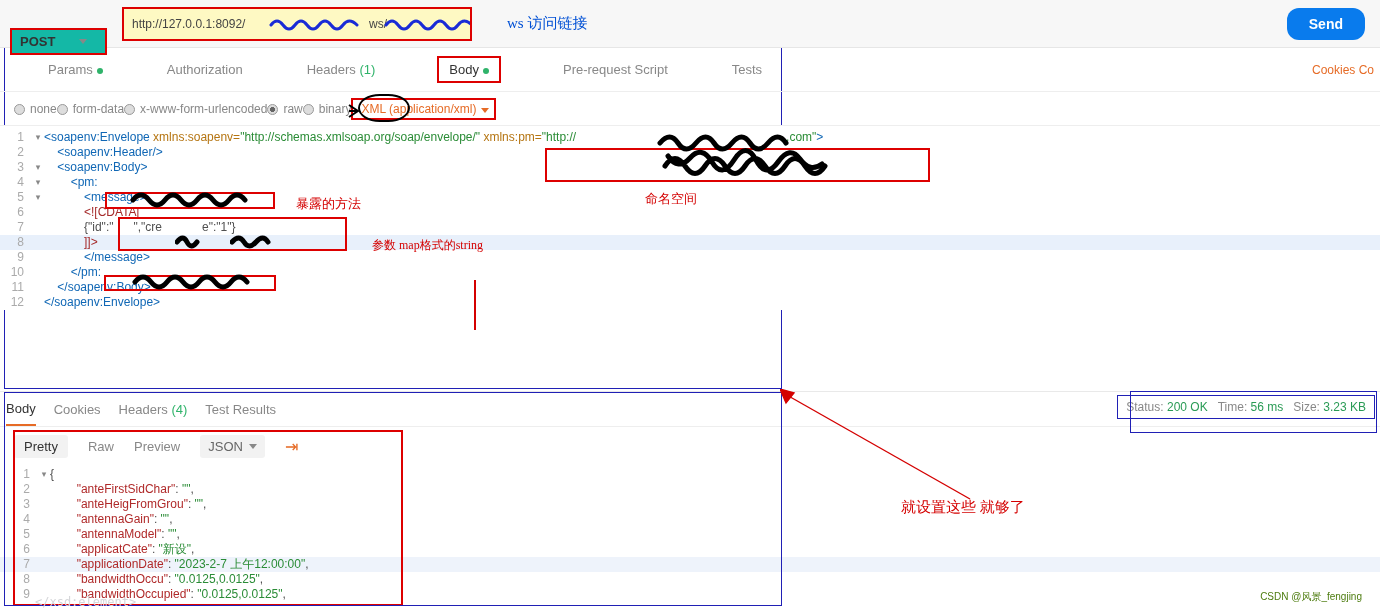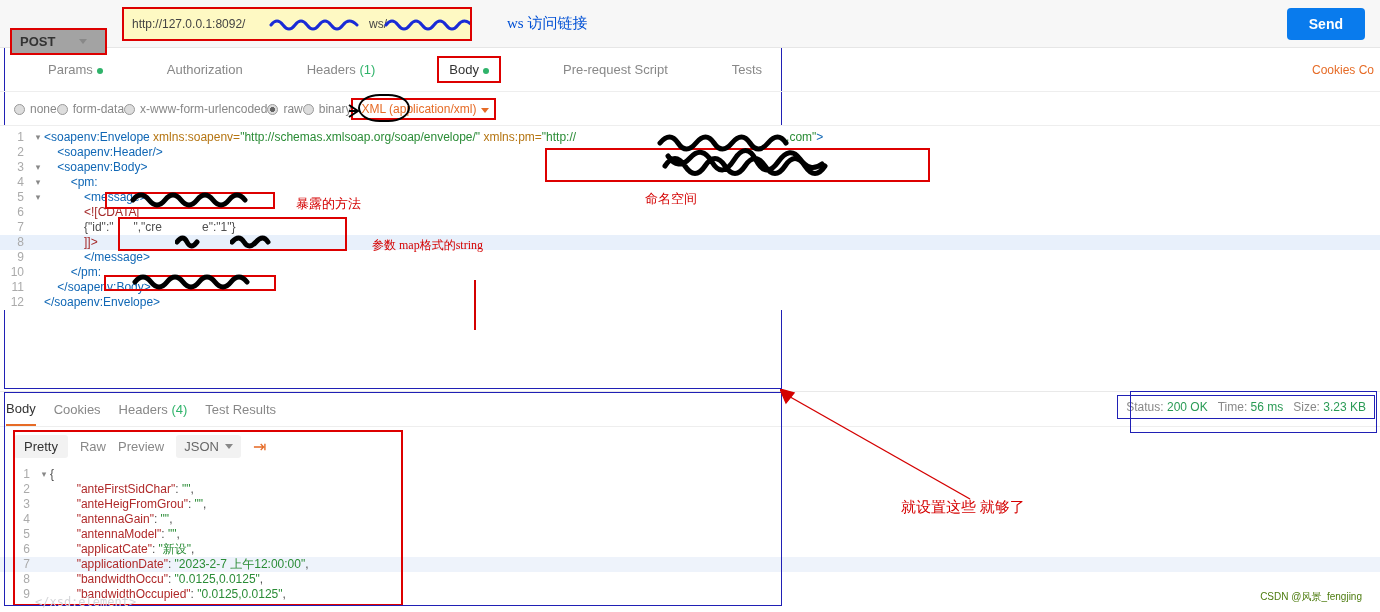--- a/index.html
+++ b/index.html
@@ -1,26 +1,26 @@
 <!DOCTYPE html>
 <html><head>
 <meta charset="utf-8">
 <style>
   *{box-sizing:border-box;margin:0;padding:0;font-family:-apple-system,BlinkMacSystemFont,"Segoe UI",Helvetica,Arial,sans-serif;}
   body{width:1380px;height:612px;background:#fff;font-size:12px;color:#505050;overflow:hidden;position:relative;}
   .topbar{display:flex;align-items:center;height:48px;background:#f7f7f7;border-bottom:1px solid #e6e6e6;padding:0 10px;gap:15px;position:relative;}
-  .method{display:flex;align-items:center;gap:24px;border:2px solid #d00;padding:4px 8px 4px 8px;width:97px;background:#a3a3a3;margin-top:36px;}
+  .method{display:flex;align-items:center;gap:24px;border:2px solid #d00;padding:4px 8px 4px 8px;width:97px;background:#14b8a6;margin-top:36px;}
   .method span{font-weight:600;font-size:13px;color:#333;}
   .caret{width:0;height:0;border-left:4px solid transparent;border-right:4px solid transparent;border-top:5px solid #888;}
   .urlbox{flex:none;width:350px;height:34px;border:2px solid #d00;background:#fef9c3;display:flex;align-items:center;padding:0 8px;font-family:Consolas,monospace;font-size:12px;color:#444;position:relative;overflow:hidden;}
   .urlbox .scrib{position:absolute;top:6px;left:145px;width:100px;height:18px;}
   .urlbox .scrib2{position:absolute;top:6px;left:260px;width:100px;height:18px;}
   .scribble{stroke:#1a2bd6;stroke-width:3;fill:none;stroke-linecap:round;}
   .wslabel{color:#0050d5;font-family:"Microsoft YaHei",SimSun,serif;font-size:15px;margin-left:20px;}
-  .sendbtn{position:absolute;right:15px;top:8px;background:#097bed;color:#fff;font-size:14px;font-weight:600;padding:8px 22px;border-radius:4px;cursor:pointer;}
+  .sendbtn{position:absolute;right:15px;top:8px;background:#097bed;color:#fff;font-size:14px;font-weight:600;padding:8px 22px;border-radius:12px;cursor:pointer;}
   .tabsrow{display:flex;align-items:center;height:44px;padding:0 14px;gap:28px;border-bottom:1px solid #eee;color:#888;font-size:13px;position:relative;}
   .tabsrow .tab{cursor:pointer;position:relative;padding:4px 2px;margin-left:32px;}
   .dot{display:inline-block;width:6px;height:6px;border-radius:50%;background:#2fb36a;margin-left:4px;vertical-align:middle;}
   .tabsrow .active{color:#333;}
   .tabsrow .boxed{border:2px solid #d00;padding:4px 10px;}
   .cnt1{color:#2fb36a;}
   .cookies{position:absolute;right:6px;color:#e66b26;font-size:12px;}
   .bodytype{display:flex;align-items:center;height:34px;padding:0 14px;color:#888;font-size:12px;border-bottom:1px solid #eee;position:relative;}
   .radio{width:11px;height:11px;border-radius:50%;border:1px solid #999;background:#ddd;display:inline-block;vertical-align:middle;margin-right:5px;}
   .radio.sel{background:radial-gradient(circle,#666 0 40%,#ddd 42% 100%);}
@@ -40,21 +40,21 @@
   .redbox{border:2px solid #d00;position:absolute;background:transparent;}
   .blackscrib{stroke:#000;stroke-width:5;fill:none;stroke-linecap:round;}
   .redtxt{color:#d40000;font-family:"Microsoft YaHei",SimSun;position:absolute;font-size:13px;}
   .midbar{position:absolute;left:474px;top:280px;width:2px;height:50px;background:#d40000;}
   .resp{position:absolute;top:391px;left:0;right:0;}
   .resptabs{display:flex;align-items:center;height:36px;padding:0 6px;gap:18px;font-size:13px;color:#888;border-top:1px solid #e9e9e9;border-bottom:1px solid #eee;}
   .resptabs .active{color:#333;border-bottom:2px solid #e66b26;padding-bottom:8px;margin-bottom:-9px;}
   .cnt4{color:#2fb36a;}
   .statusbox{position:absolute;right:5px;top:395px;border:1px solid #2020b5;padding:4px 8px;font-size:12px;color:#888;display:flex;gap:10px;}
   .statusbox .v{color:#2a9b55;}
-  .fmtrow{display:flex;align-items:center;height:38px;padding:0 14px;gap:12px;font-size:13px;color:#888;}
+  .fmtrow{display:flex;align-items:center;height:38px;padding:0 14px;gap:20px;font-size:13px;color:#888;}
   .fmtrow .active{color:#333;background:#f2f2f2;padding:4px 10px;border-radius:3px;}
   .jsonsel{display:flex;align-items:center;gap:6px;background:#f2f2f2;padding:4px 8px;border-radius:3px;color:#666;}
   .wrapicon{color:#e66b26;font-size:16px;}
   .resbody{font-family:Consolas,monospace;font-size:12px;padding-top:2px;}
   .resbody .line{display:flex;height:15px;line-height:15px;white-space:pre;}
   .resbody .gutter{width:38px;text-align:right;color:#aaa;padding-right:8px;flex:none;}
   .resbody .fold{width:12px;text-align:center;color:#888;flex:none;font-size:9px;}
   .jk{color:#b02a2a;}
   .jv{color:#2a8c36;}
   .resbody .hl{background:#eef3fb;}

